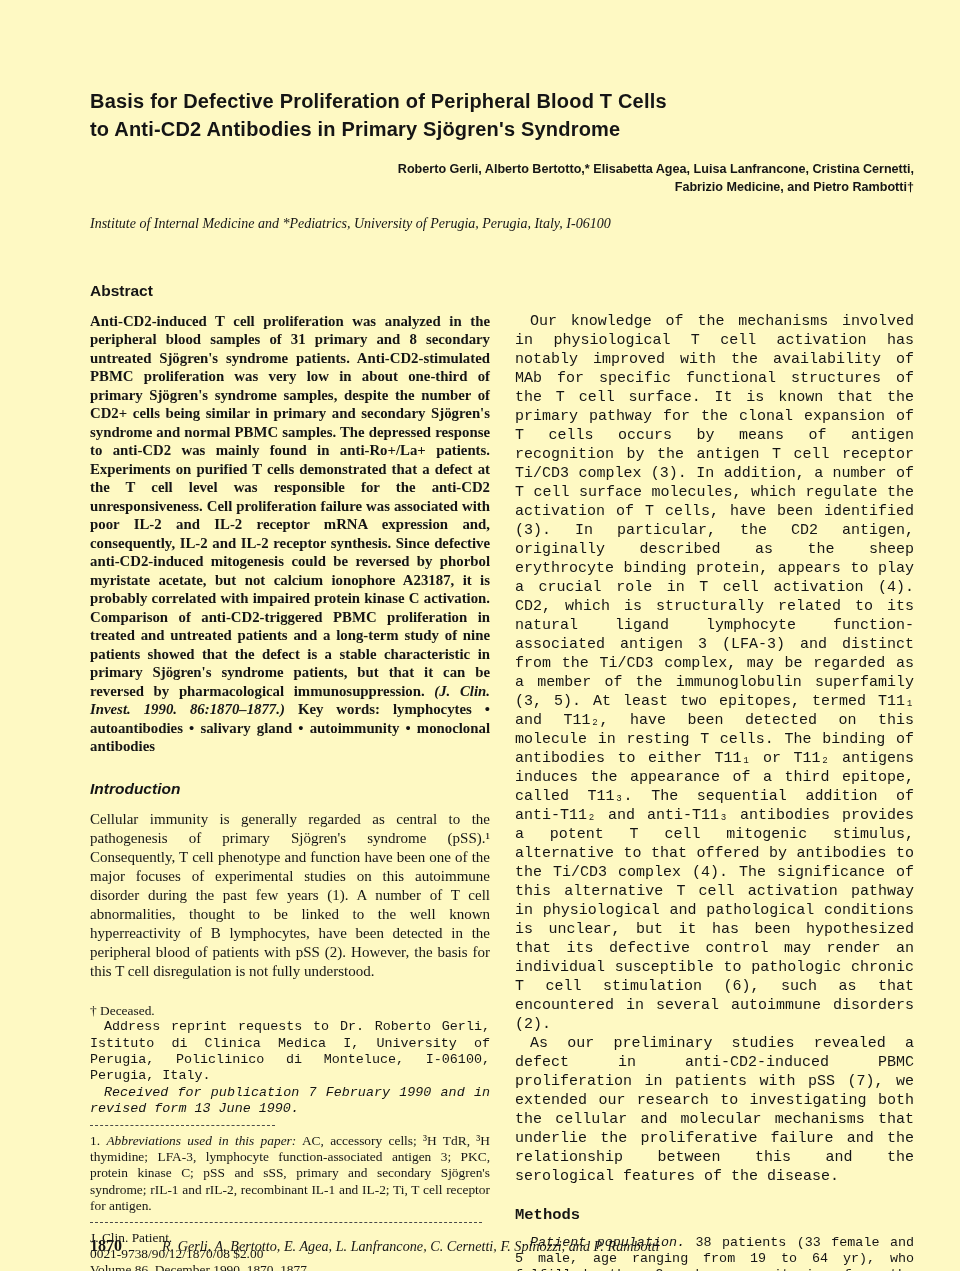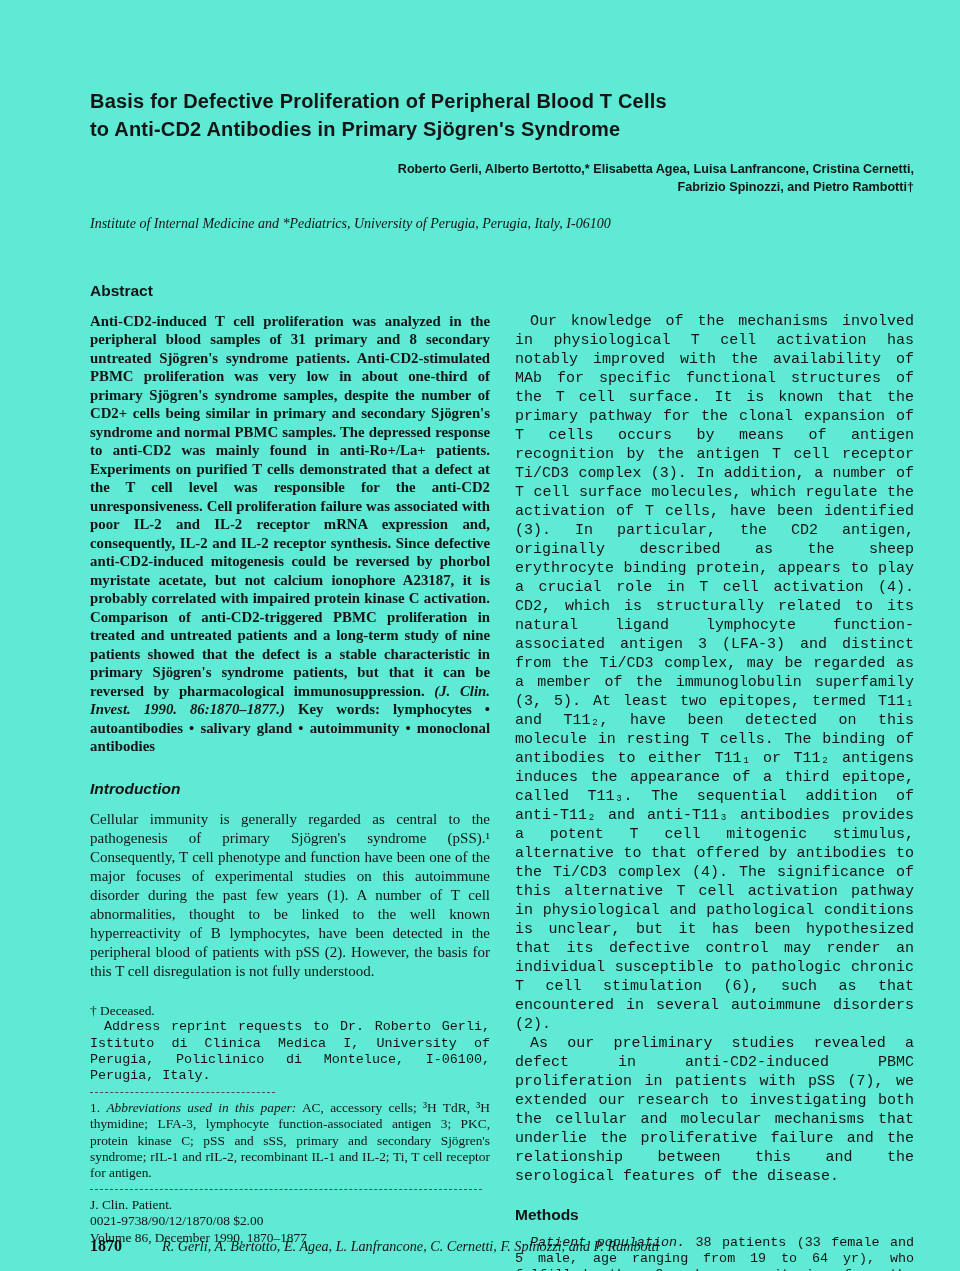--- a/index.html
+++ b/index.html
@@ -1,21 +1,21 @@
 <!DOCTYPE html>
 <html lang="en"><head>
 <meta charset="utf-8">
 <style>
   * { margin: 0; padding: 0; box-sizing: border-box; }
   html, body { background: #ffffff; }
   .page {
     position: relative;
     width: 960px;
     height: 1271px;
-    background: #5eead4;
+    background: #fef9c3;
     color: #151515;
     font-family: "Liberation Serif", serif;
     padding: 88px 46px 0 90px;
     overflow: hidden;
   }
   .title {
     font-family: "Liberation Sans", sans-serif;
     font-weight: bold;
     font-size: 20px;
     line-height: 1.38;
@@ -38,21 +38,21 @@
   .columns { display: flex; gap: 25px; margin-top: 50px; }
   .col-left { width: 400px; }
   .col-right { width: 399px; padding-top: 30px; }
   .section-heading {
     font-family: "Liberation Sans", sans-serif;
     font-size: 15.5px;
     font-weight: bold;
     margin: 0 0 12px 0;
   }
   .intro-heading { margin-top: 24px; font-style: italic; }
-  .methods-heading { margin-top: 20px; margin-bottom: 11px; }
+  .methods-heading { margin-top: 20px; margin-bottom: 11px; font-family: Liberation Mono, monospace; }
   .abstract-body {
     font-weight: bold;
     font-size: 14.8px;
     line-height: 18.5px;
     text-align: justify;
     hyphens: auto;
   }
   .body-text {
     font-size: 15px;
     line-height: 19px;
@@ -98,37 +98,38 @@
 
 <div class="page">
 
   <header class="title-block">
     <h1 class="title">
       <span class="tl">Basis for Defective Proliferation of Peripheral Blood T Cells</span>
       <span class="tl">to Anti-CD2 Antibodies in Primary Sjögren's Syndrome</span>
     </h1>
     <p class="authors">
       <span>Roberto Gerli, Alberto Bertotto,* Elisabetta Agea, Luisa Lanfrancone, Cristina Cernetti,</span>
-      <span>Fabrizio Spinozzi, and Pietro Rambotti†</span>
+      <span>Fabrizio Medicine, and Pietro Rambotti†</span>
     </p>
     <p class="affiliation">Institute of Internal Medicine and *Pediatrics, University of Perugia, Perugia, Italy, I-06100</p>
   </header>
 
   <div class="columns">
 
     <div class="col col-left">
       <h2 class="section-heading">Abstract</h2>
       <p class="abstract-body"><span>Anti-CD2-induced T cell proliferation was analyzed in the peripheral blood samples of 31 primary and 8 secondary untreated Sjögren's syndrome patients. Anti-CD2-stimulated PBMC proliferation was very low in about one-third of primary Sjögren's syndrome samples, despite the number of CD2+ cells being similar in primary and secondary Sjögren's syndrome and normal PBMC samples. The depressed response to anti-CD2 was mainly found in anti-Ro+/La+ patients. Experiments on purified T cells demonstrated that a defect at the T cell level was responsible for the anti-CD2 unresponsiveness. Cell proliferation failure was associated with poor IL-2 and IL-2 receptor mRNA expression and, consequently, IL-2 and IL-2 receptor synthesis. Since defective anti-CD2-induced mitogenesis could be reversed by phorbol myristate acetate, but not calcium ionophore A23187, it is probably correlated with impaired protein kinase C activation. Comparison of anti-CD2-triggered PBMC proliferation in treated and untreated patients and a long-term study of nine patients showed that the defect is a stable characteristic in primary Sjögren's syndrome patients, but that it can be reversed by pharmacological immunosuppression. </span><span class="ital">(J. Clin. Invest. 1990. 86:1870–1877.)</span><span> Key words: lymphocytes • autoantibodies • salivary gland • autoimmunity • monoclonal antibodies</span></p>
 
       <h2 class="section-heading intro-heading">Introduction</h2>
       <p class="body-text">Cellular immunity is generally regarded as central to the pathogenesis of primary Sjögren's syndrome (pSS).¹ Consequently, T cell phenotype and function have been one of the major focuses of experimental studies on this autoimmune disorder during the past few years (1). A number of T cell abnormalities, thought to be linked to the well known hyperreactivity of B lymphocytes, have been detected in the peripheral blood of patients with pSS (2). However, the basis for this T cell disregulation is not fully understood.</p>
 
       <div class="footnote-block">
         <p class="fn">† Deceased.</p>
         <p class="fn indent">Address reprint requests to Dr. Roberto Gerli, Istituto di Clinica Medica I, University of Perugia, Policlinico di Monteluce, I-06100, Perugia, Italy.</p>
+        <p class="fn indent ital">Received for publication 7 February 1990 and in revised form 13 June 1990.</p>
         <div class="dashed-rule short"></div>
         <p class="fn"><span>1. </span><span class="ital">Abbreviations used in this paper:</span><span> AC, accessory cells; ³H TdR, ³H thymidine; LFA-3, lymphocyte function-associated antigen 3; PKC, protein kinase C; pSS and sSS, primary and secondary Sjögren's syndrome; rIL-1 and rIL-2, recombinant IL-1 and IL-2; Ti, T cell receptor for antigen.</span></p>
         <div class="dashed-rule long"></div>
         <p class="fn">J. Clin. Patient.</p>
         <p class="fn">0021-9738/90/12/1870/08 $2.00</p>
         <p class="fn">Volume 86, December 1990, 1870–1877</p>
       </div>
     </div>
 
     <div class="col col-right">

